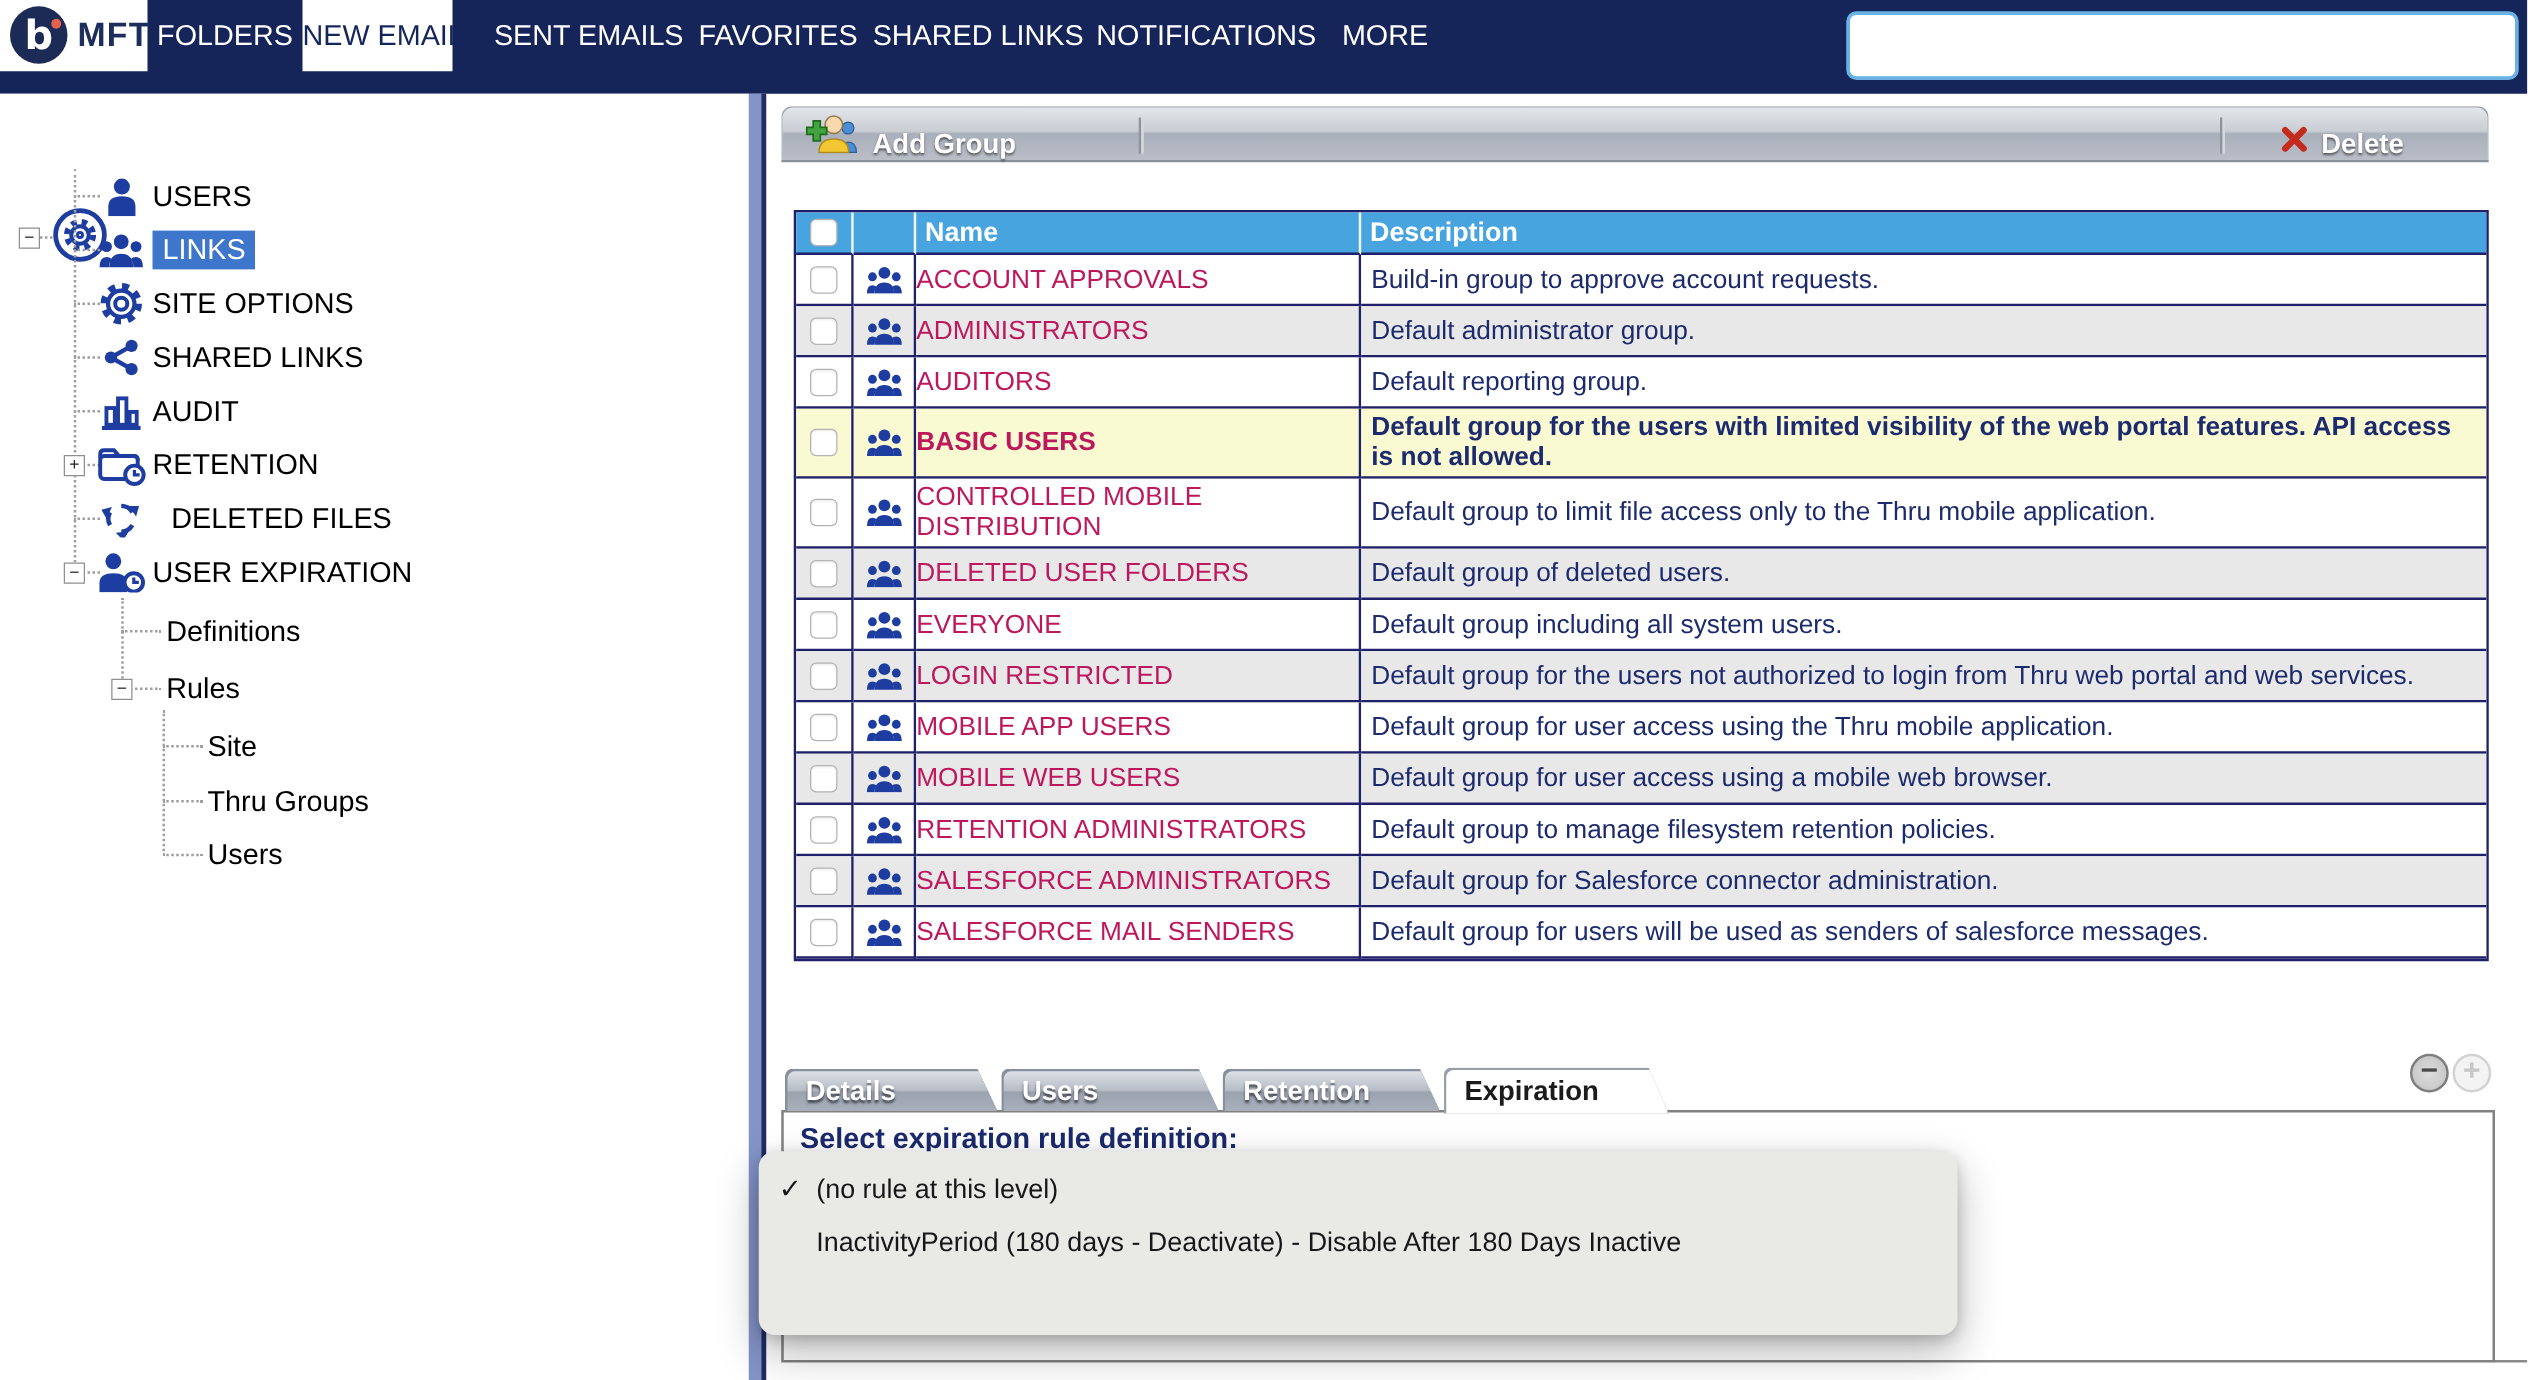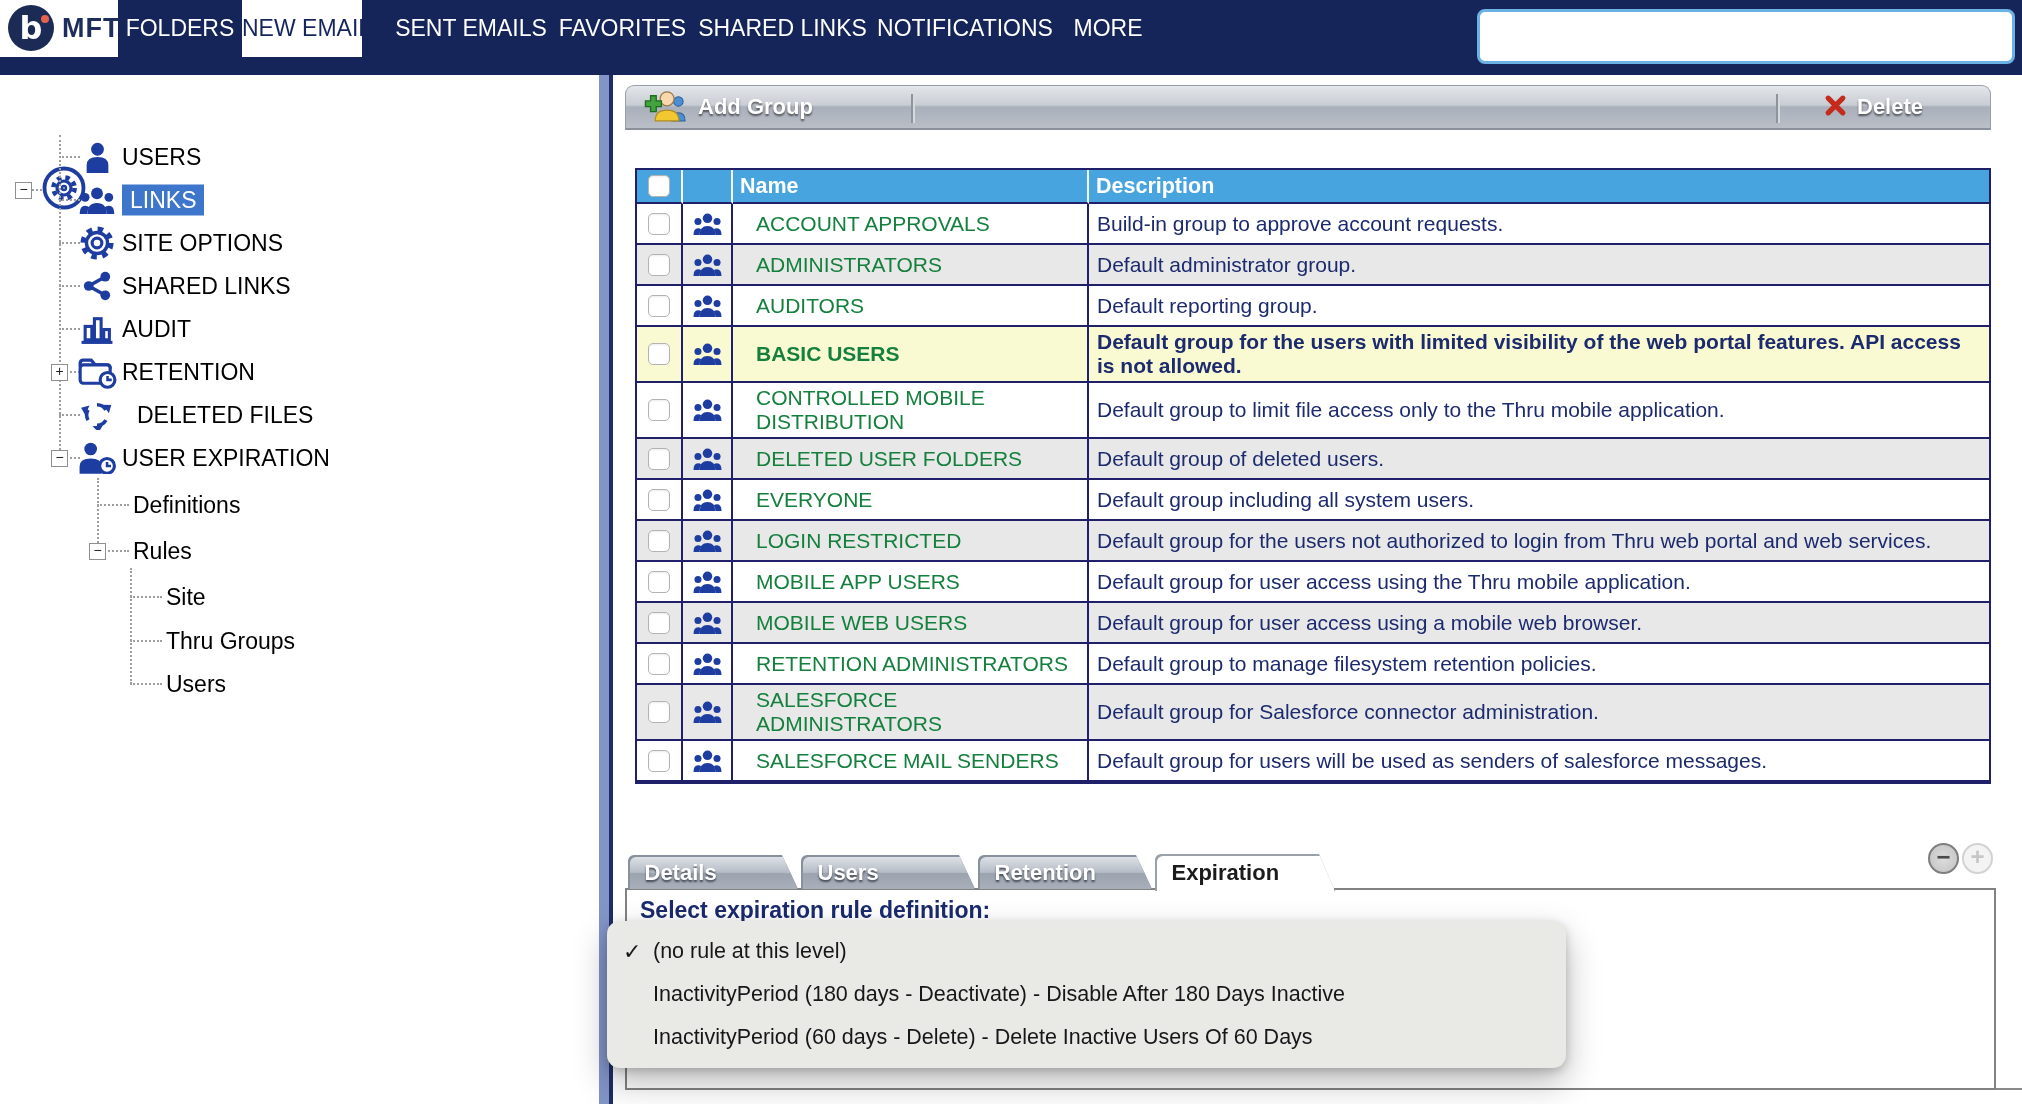--- a/index.html
+++ b/index.html
@@ -27,36 +27,36 @@
   .vline{position:absolute;width:0;border-left:2px dotted #9f9f9f}
   .hline{position:absolute;height:0;border-top:2px dotted #9f9f9f}
   .expbox{position:absolute;width:17px;height:17px;background:#fff;border:1.5px solid #8f8f8f;font-size:14px;line-height:13px;text-align:center;color:#222;z-index:2;cursor:pointer}
   .ticon{position:absolute;width:42px;height:40px;display:flex;align-items:center;justify-content:center}
   .tlabel{position:absolute;transform:translateY(-50%);font-size:23px;color:#000;white-space:nowrap;cursor:pointer}
   .tlabel.sel{background:#3d76cb;color:#fff;padding:2px 8px}
   #rootgear{position:absolute;left:41px;top:90px;width:46px;height:46px}
 
   
   #toolbar{position:absolute;left:625px;top:85px;width:1366px;height:45px;border-radius:9px 9px 0 0;border:1px solid #98a0ac;border-bottom:2px solid #8a919d;background:linear-gradient(#e3e6ea 0%,#c9cdd4 45%,#aab0bb 50%,#b9bec7 100%)}
-  .tb-btn{position:absolute;top:0;height:100%;display:flex;align-items:center;gap:10px;cursor:pointer}
+  .tb-btn{position:absolute;top:0;height:100%;display:flex;align-items:flex-end;gap:10px;cursor:pointer}
   #addgroup{left:16px}
   #delbtn{left:1198px}
   .tb-lb{font-size:22px;font-weight:bold;color:#fff;text-shadow:0 2px 2px rgba(0,0,0,0.55)}
   .tb-sep{position:absolute;top:8px;height:29px;width:2px;background:#d6dade;box-shadow:-2px 0 0 #8e949e}
   .s1{left:287px}.s2{left:1152px}
 
   
   #gtable{position:absolute;left:635px;top:168px;width:1356px;display:grid;grid-template-columns:46px 50px 356px 1fr;border:2px solid #20206a;background:#fff}
   .trow{display:contents}
   .cell{border-bottom:2px solid #20206a;display:flex;align-items:center;min-height:41px;background:#fff}
   .c1,.c2,.c3{border-right:2px solid #20206a}
   .c1,.c2{justify-content:center}
   .hcell{background:#47a4df !important;border-right-color:rgba(255,255,255,0.92);color:#fff;font-weight:bold;font-size:21.5px;min-height:34px;padding-left:7px}
   .hcell.c1,.hcell.c2{padding-left:0}
-  .name{font-size:21px;color:#15803d;padding:3px 14px 3px 23px;line-height:24px}
+  .name{font-size:21px;color:#be185d;padding:3px 14px 3px 0;line-height:24px}
   .desc{font-size:21px;color:#1c2a6e;padding:3px 10px 3px 8px;line-height:24px}
   .alt{background:#e8e8e8}
   .hl{background:#fafad2;font-weight:bold}
   .cb{width:22px;height:22px;border:1.6px solid #b3b3b3;border-radius:5px;background:#fff;box-shadow:inset 0 1px 2px rgba(0,0,0,0.08);cursor:pointer}
 
   
   .tab{position:absolute;top:855px;height:34px;background:#87909d;clip-path:polygon(0 0,calc(100% - 16px) 0,100% 100%,0 100%);border-radius:6px 0 0 0;z-index:3;cursor:pointer}
   .tab-in{position:absolute;left:1.5px;top:1.5px;right:1.5px;bottom:0;background:linear-gradient(#dde1e6,#b6bcc6 48%,#9ba3af 52%,#a9b0bb);border-radius:6px 0 0 0}
   .tab-lb{position:absolute;left:15px;top:50%;transform:translateY(-50%);font-size:22px;font-weight:bold;color:#fff;text-shadow:0 2px 2px rgba(50,55,65,0.85);white-space:nowrap}
   .tab.on{top:854px;height:37px;z-index:6;background:#99a0a8}
@@ -425,16 +425,15 @@
   <div class="circ" id="minusbtn">−</div>
   <div class="circ" id="plusbtn">+</div>
 
   <div id="panel"></div>
   <div id="panel-ext"></div>
   <div id="prompt">Select expiration rule definition:</div>
 
   <div id="dd">
       <div class="dd-item"><span class="dd-check">✓</span><span class="dd-text">(no rule at this level)</span></div>
       <div class="dd-item"><span class="dd-text">InactivityPeriod (180 days - Deactivate) - Disable After 180 Days Inactive</span></div>
-      <div class="dd-item"><span class="dd-text">InactivityPeriod (60 days - Delete) - Delete Inactive Users Of 60 Days</span></div>
     </div>
 
 </div>
 
 </body></html>

